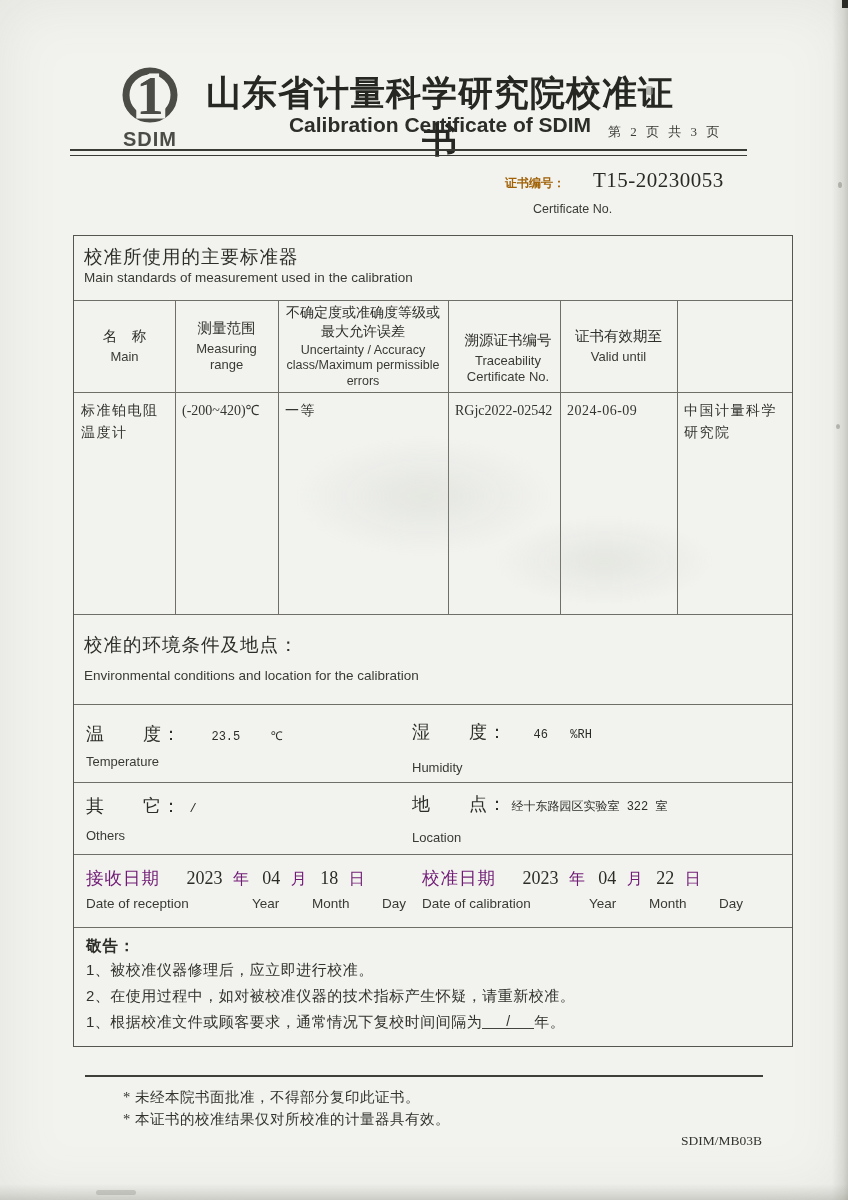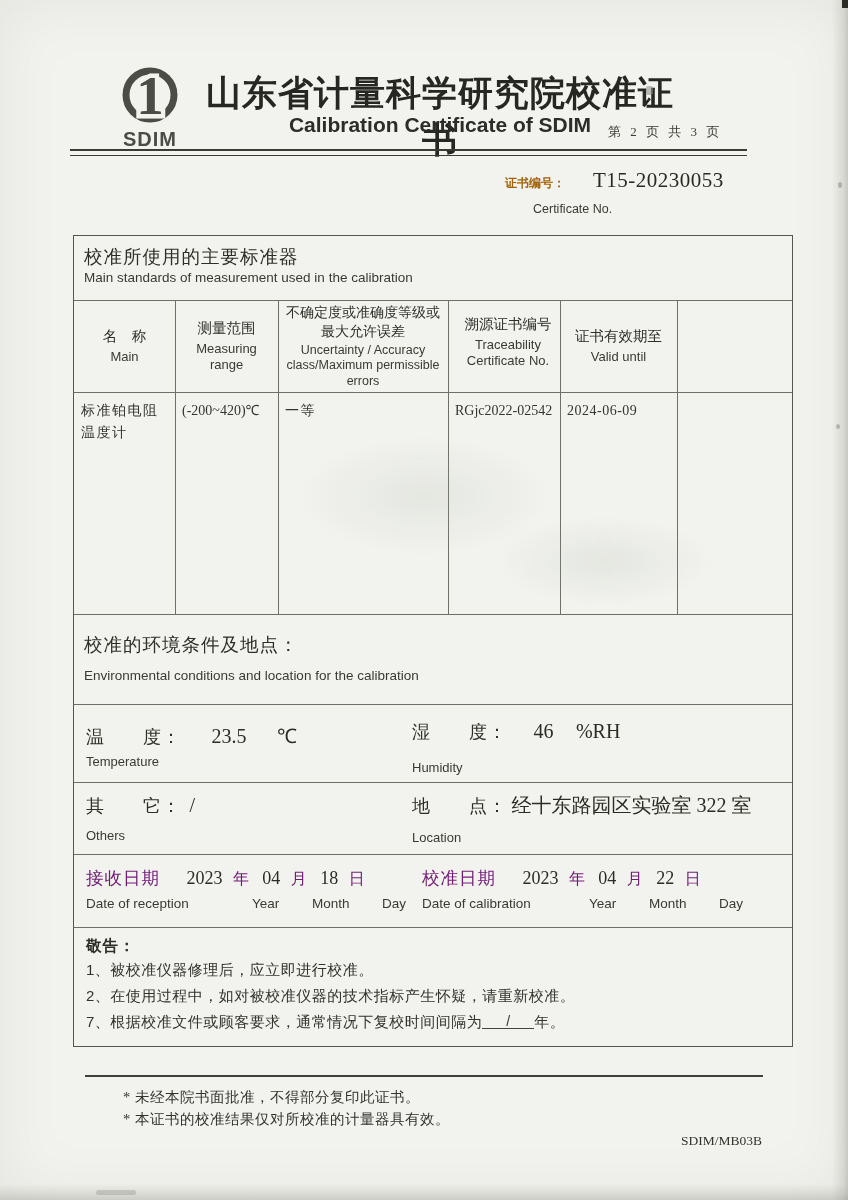--- a/index.html
+++ b/index.html
@@ -36,21 +36,21 @@
   .sec-title-en{font-size:13.5px;color:#3a3a34;}
 
   
   .th-zh{font-size:14.5px;color:#2f2f2a;line-height:1.35;}
   .th-en{font-size:13px;color:#3a3a34;line-height:1.22;margin-top:2px;}
   .cell{position:absolute;box-sizing:border-box;display:flex;flex-direction:column;justify-content:center;align-items:center;text-align:center;padding:4px 5px;}
   .dcell{position:absolute;box-sizing:border-box;padding:8px 7px;font-size:14px;letter-spacing:1.5px;line-height:1.55;color:#343430;font-family:"Liberation Serif", serif;text-align:left;}
 
   
   .env-label{font-size:18px;letter-spacing:1px;color:#2e2e29;}
-  .env-value{font-size:20px;color:#2c2c27;font-family:Liberation Serif, serif;}
+  .env-value{font-size:12px;color:#2c2c27;font-family:Liberation Mono, monospace;}
   .env-en{font-size:13px;color:#3a3a34;}
 
   .date-label{font-size:17.5px;letter-spacing:1px;color:#701a75;}
   .date-value{font-size:18px;color:#2c2c27;font-family:"Liberation Serif", serif;}
   .date-en{font-size:13.5px;color:#3a3a34;}
 
   .notice-title{font-size:15.5px;font-weight:bold;letter-spacing:1px;color:#2e2e29;}
   .notice-item{font-size:15px;letter-spacing:0.5px;color:#33332e;}
   .blank-slot{display:inline-block;width:52px;border-bottom:1px solid #44443f;text-align:center;font-size:14px;line-height:1;transform:translateY(-1px);}
 
@@ -109,34 +109,35 @@
       <div class="th-en">Main</div>
     </div>
     <div class="cell" style="left:101px;top:64px;width:103px;height:92px;">
       <div class="th-zh">测量范围</div>
       <div class="th-en">Measuring range</div>
     </div>
     <div class="cell" style="left:204px;top:64px;width:170px;height:92px;">
       <div class="th-zh" style="font-size:14px;">不确定度或准确度等级或最大允许误差</div>
       <div class="th-en" style="font-size:12.5px;">Uncertainty / Accuracy class/Maximum permissible errors</div>
     </div>
-    <div class="cell" style="left:374px;top:60px;width:112px;height:92px;padding-left:13px;">
+    <div class="cell" style="left:374px;top:76px;width:112px;height:92px;padding-left:13px;">
       <div class="th-zh">溯源证书编号</div>
       <div class="th-en">Traceability Certificate No.</div>
     </div>
     <div class="cell" style="left:486px;top:64px;width:117px;height:92px;">
       <div class="th-zh">证书有效期至</div>
       <div class="th-en">Valid until</div>
     </div>
 
     <div class="dcell" style="left:0;top:156px;width:101px;height:222px;">标准铂电阻温度计</div>
     <div class="dcell" style="left:101px;top:156px;width:103px;height:222px;letter-spacing:0;">(-200~420)℃</div>
     <div class="dcell" style="left:204px;top:156px;width:170px;height:222px;">一等</div>
     <div class="dcell" style="left:374px;top:156px;width:112px;height:222px;letter-spacing:0;">RGjc2022-02542</div>
     <div class="dcell" style="left:486px;top:156px;width:117px;height:222px;letter-spacing:0.5px;">2024-06-09</div>
+    <div class="dcell" style="left:603px;top:156px;width:117px;height:222px;">中国计量科学研究院</div>
 
     <div class="bleed" style="left:220px;top:200px;width:260px;height:120px;"></div>
     <div class="bleed" style="left:420px;top:280px;width:220px;height:90px;"></div>
 
     <div class="abs sec-title-zh" style="left:10px;top:396px;">校准的环境条件及地点：</div>
     <div class="abs sec-title-en" style="left:10px;top:432px;">Environmental conditions and location for the calibration</div>
     <div class="hline" style="top:468px;"></div>
 
     <div class="abs" style="left:12px;top:486px;white-space:nowrap;">
       <span class="env-label">温　　度：</span>
@@ -195,21 +196,21 @@
     <div class="abs date-en" style="left:515px;top:660px;">Year</div>
     <div class="abs date-en" style="left:575px;top:660px;">Month</div>
     <div class="abs date-en" style="left:645px;top:660px;">Day</div>
 
     <div class="hline" style="top:691px;"></div>
 
     <div class="abs notice-title" style="left:12px;top:700px;">敬告：</div>
     <div class="abs notice-item" style="left:12px;top:725px;">1、被校准仪器修理后，应立即进行校准。</div>
     <div class="abs notice-item" style="left:12px;top:751px;">2、在使用过程中，如对被校准仪器的技术指标产生怀疑，请重新校准。</div>
     <div class="abs notice-item" style="left:12px;top:777px;white-space:nowrap;">
-      <span>7、根据校准文件或顾客要求，通常情况下复校时间间隔为</span><span class="blank-slot">/</span><span>年。</span>
+      <span>1、根据校准文件或顾客要求，通常情况下复校时间间隔为</span><span class="blank-slot">/</span><span>年。</span>
     </div>
   </div>
 
   <div class="abs footer-rule"></div>
   <div class="abs foot-note" style="left:123px;top:1088px;">* 未经本院书面批准，不得部分复印此证书。</div>
   <div class="abs foot-note" style="left:123px;top:1110px;">* 本证书的校准结果仅对所校准的计量器具有效。</div>
   <div class="abs form-code" style="left:600px;top:1133px;width:162px;text-align:right;">SDIM/MB03B</div>
 
   <div class="abs edge-right"></div>
   <div class="abs edge-bottom"></div>

